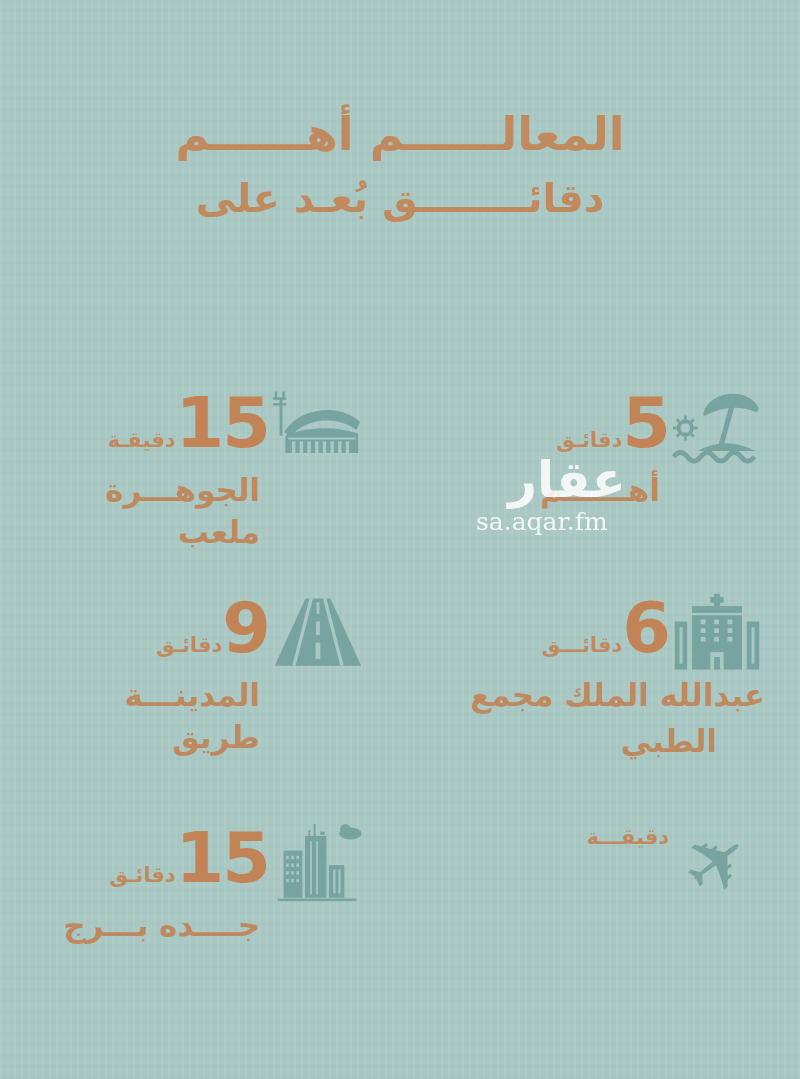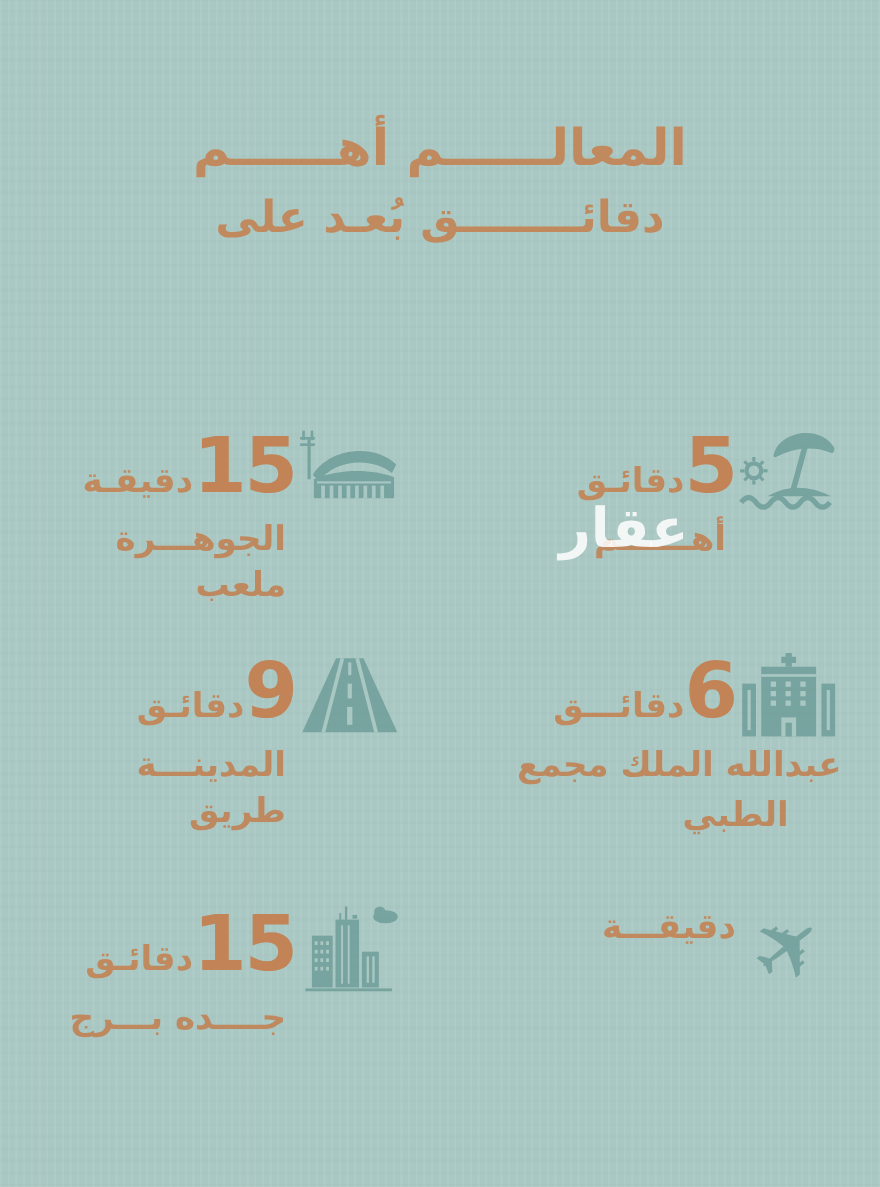--- a/index.html
+++ b/index.html
@@ -24,21 +24,21 @@
     padding:0 35px 0 45px;
   }
   .cell { direction:rtl; }
   .top-row { display:flex; align-items:flex-start; }
   .icon { width:96px; height:84px; flex:0 0 auto; opacity:0.85; }
   .icon-fill { fill:#6f9e9a; }
   .icon-bg { fill:#aac8c3; }
   .icon-stroke { stroke:#6f9e9a; fill:none; }
   .time-group { display:flex; align-items:baseline; margin-top:4px; }
   .num { font-size:70px; font-weight:bold; color:#c28457; line-height:0.95; letter-spacing:-2px; }
-  .unit { font-size:31px; font-weight:bold; color:#c08a5e; margin-left:4px; }
+  .unit { font-size:21px; font-weight:bold; color:#c08a5e; margin-left:4px; }
   .label { font-size:31px; font-weight:bold; color:#bf8960; margin-top:0; line-height:1.35; }
   .label.indent { padding-left:0; padding-right:105px; }
   .label2 { font-size:31px; font-weight:bold; color:#bf8960; margin-top:4px; padding-right:48px; line-height:1.3; }
   .plane-glyph {
     display:block; width:96px; height:84px; text-align:center;
     font-size:78px; line-height:84px; color:#6f9e9a; opacity:0.85;
     transform:rotate(-38deg);
   }
   .watermark { position:absolute; top:455px; left:476px; width:150px; }
   .wm-logo {
@@ -214,15 +214,16 @@
         <div class="time-group">
           <span class="unit">دقيقـــة</span>
         </div>
       </div>
     </div>
 
   </div>
 
   <div class="watermark">
     <div class="wm-logo">عقار</div>
+    <div class="wm-url">sa.aqar.fm</div>
   </div>
 
 </div>
 
 </body></html>

